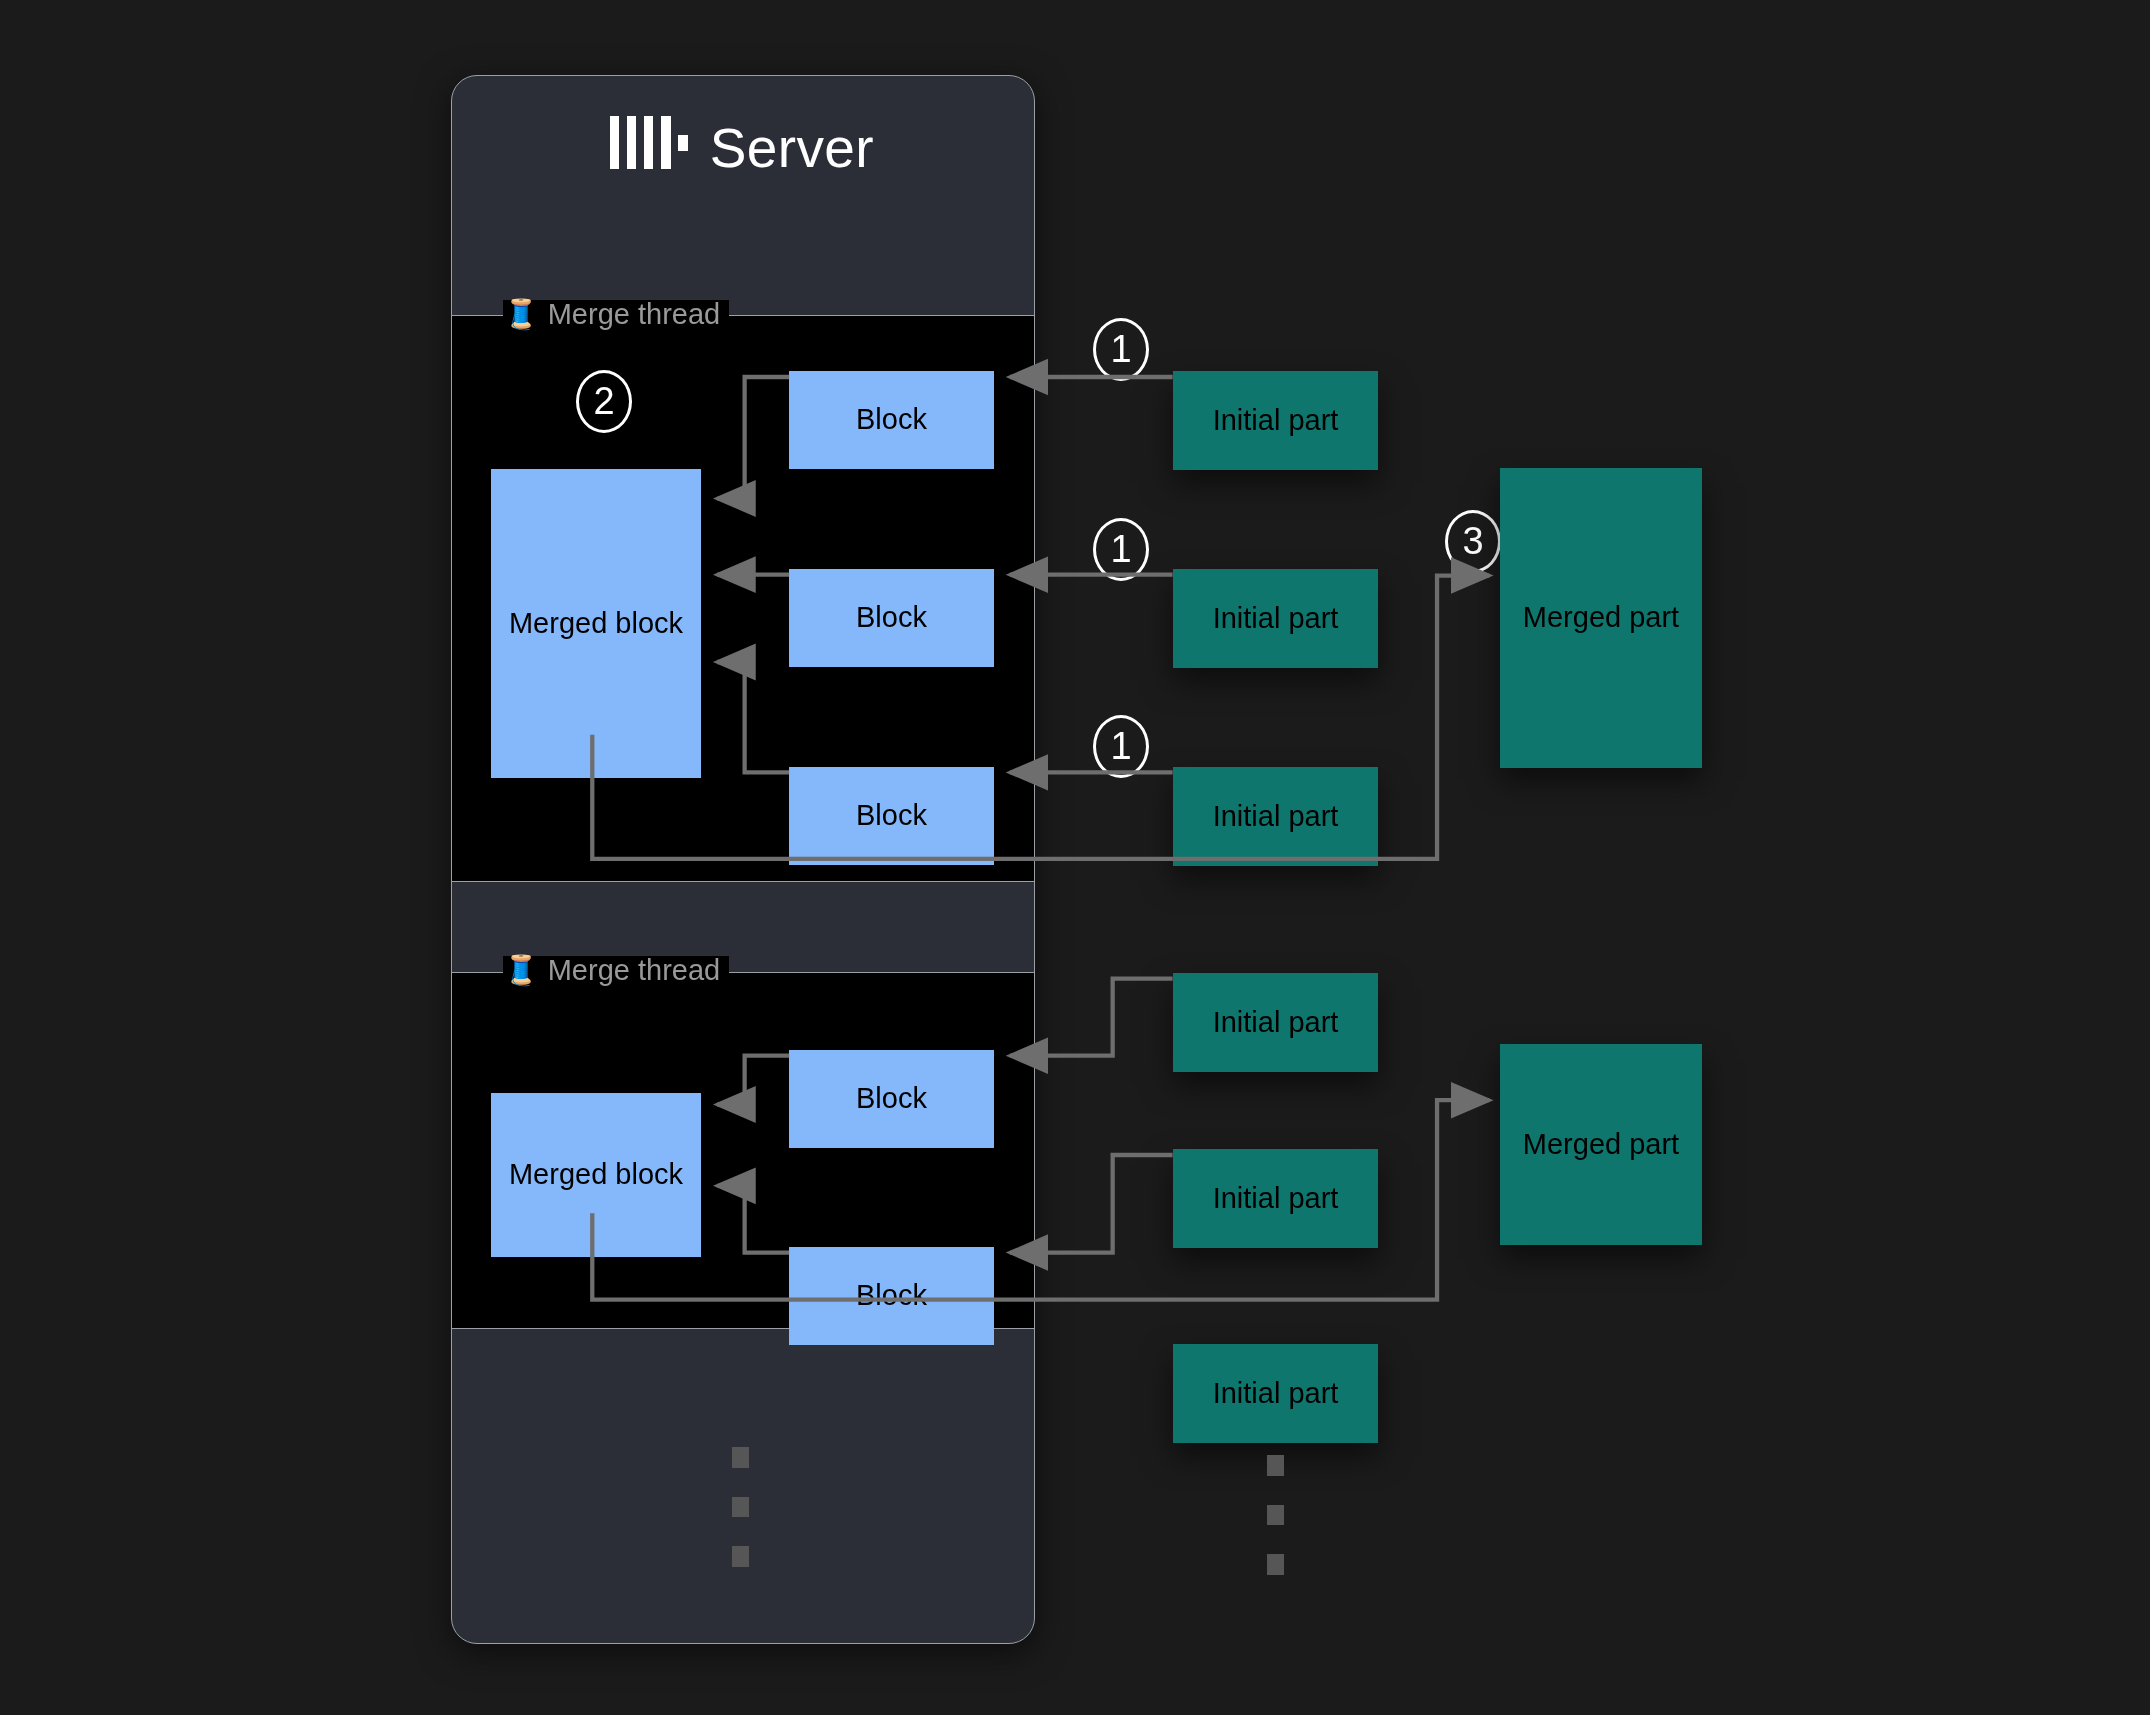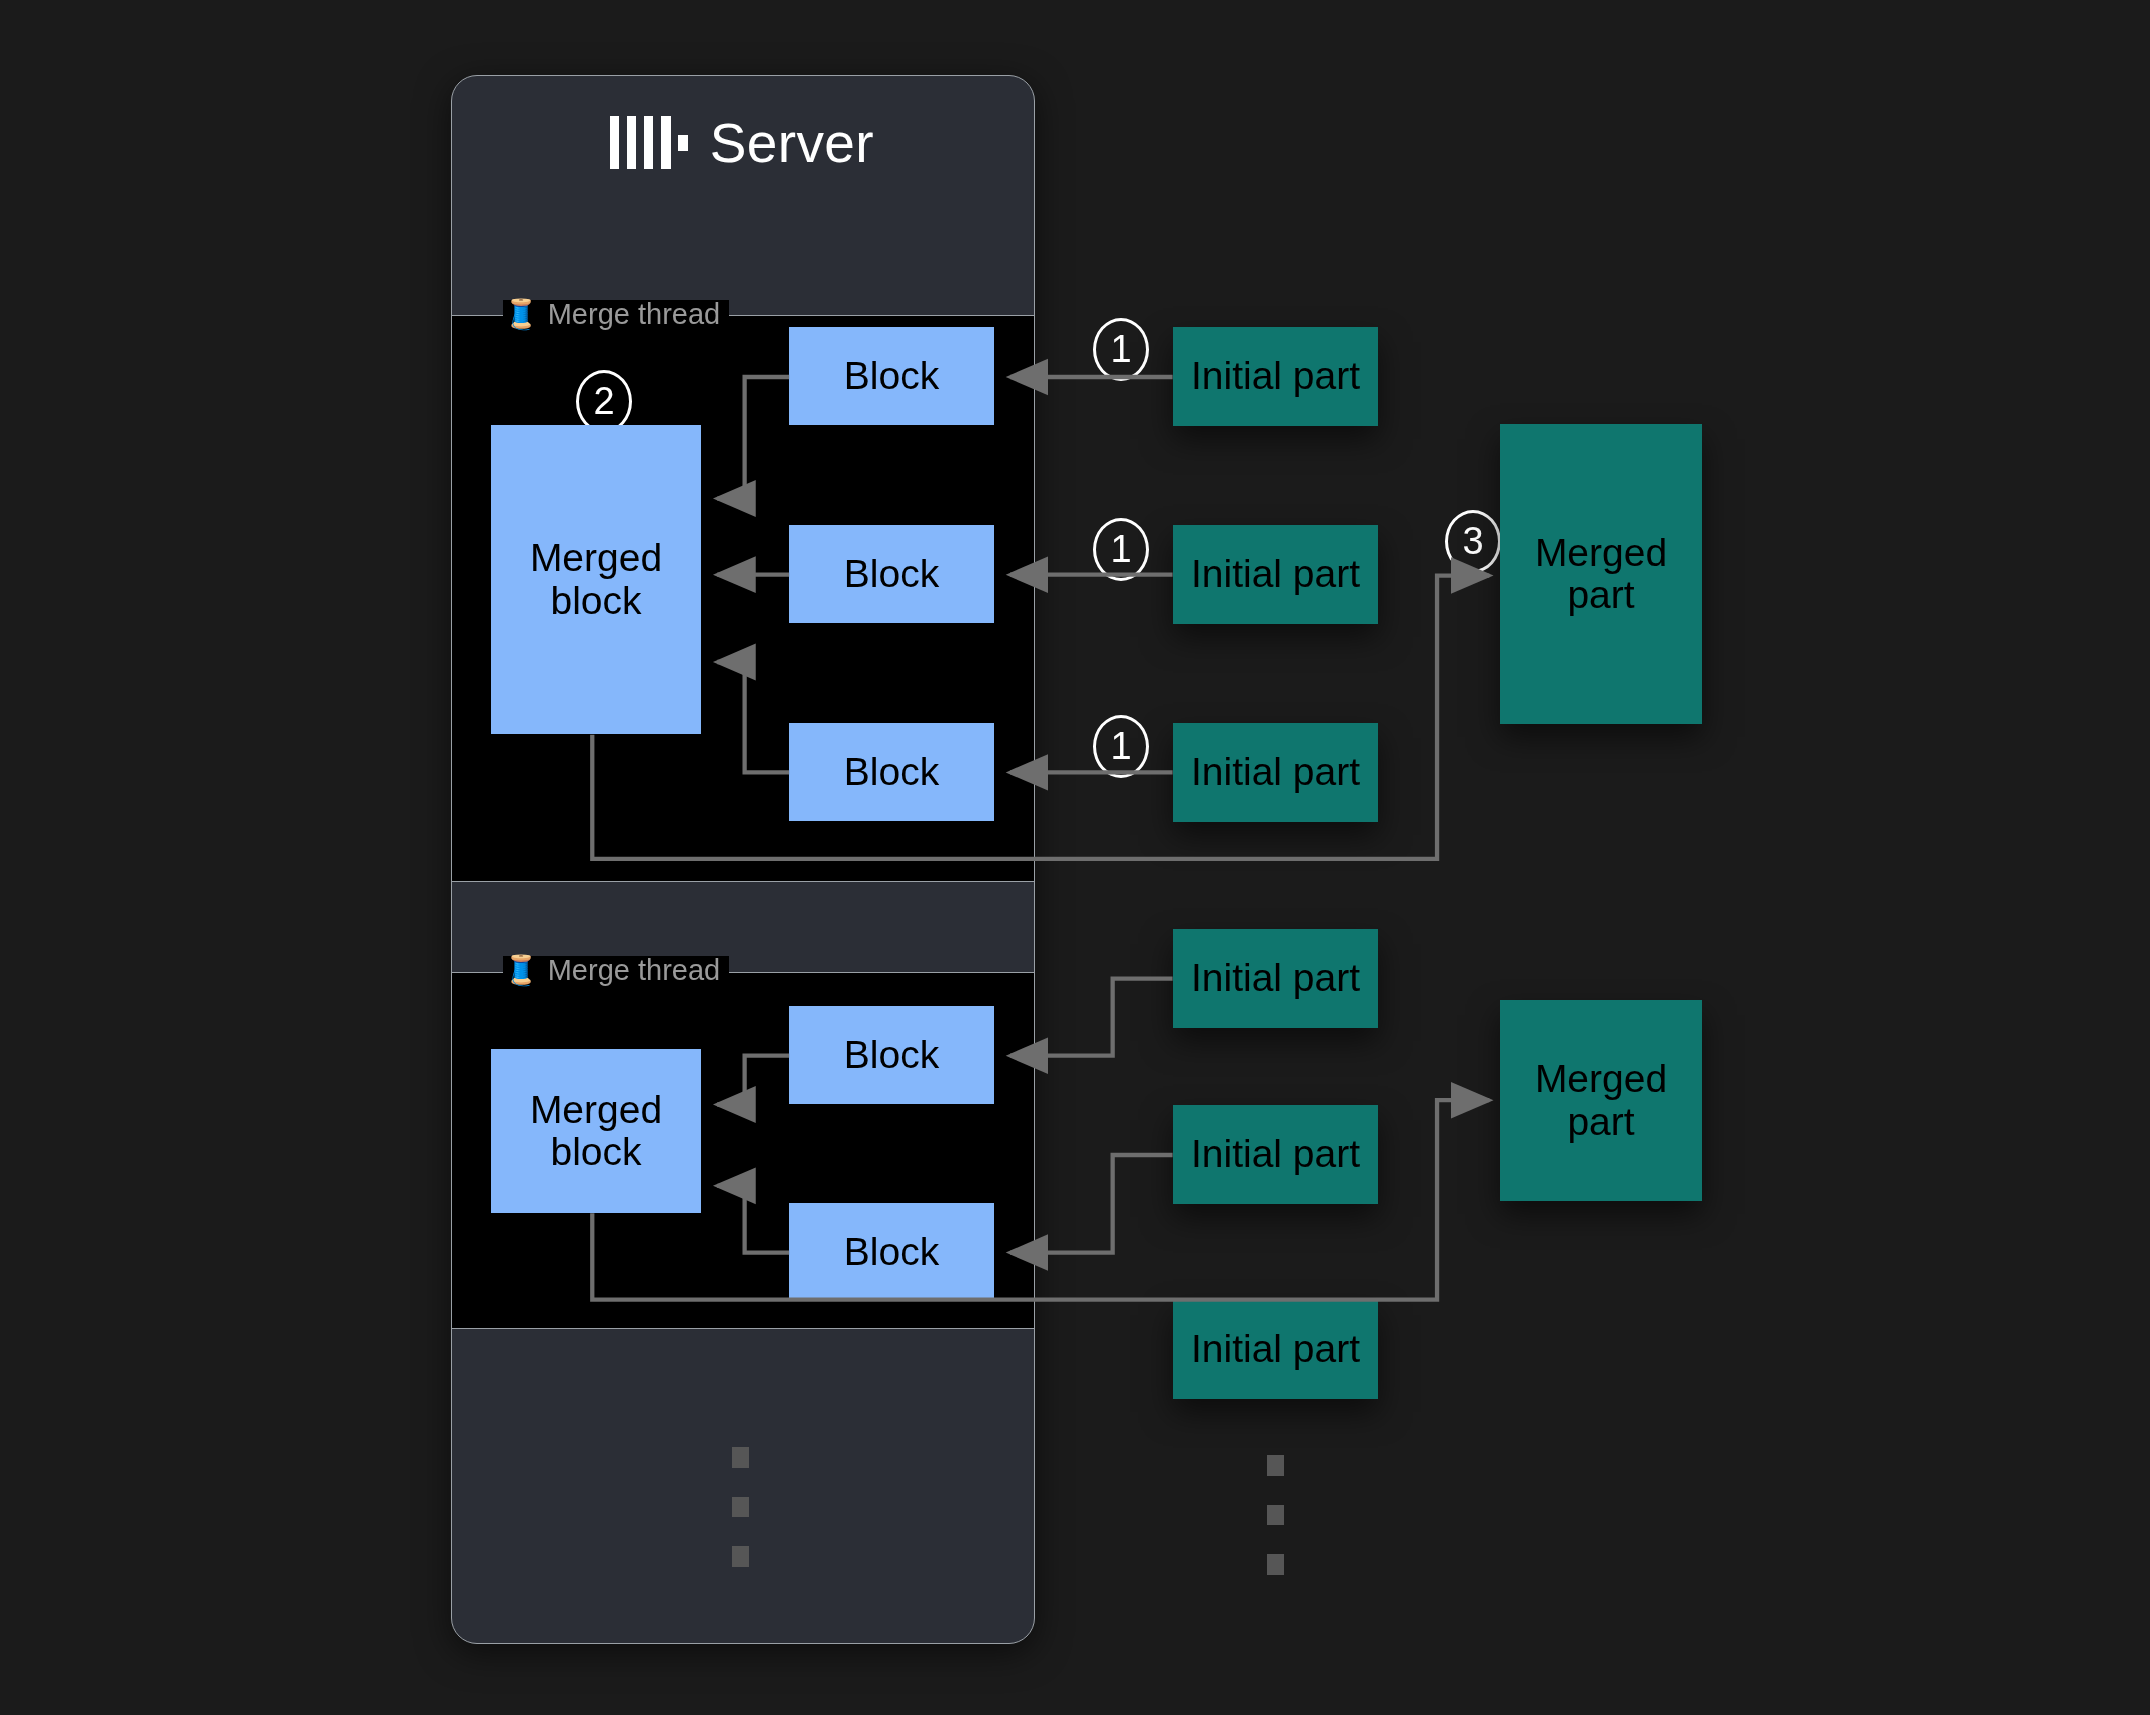--- a/index.html
+++ b/index.html
@@ -10,40 +10,40 @@
   }
   #root{position:absolute;inset:0;}
 
   
   .server-panel{
     position:absolute;left:451px;top:75px;width:582px;height:1567px;
     background:#2b2e36;border:1.7px solid #9aa0a6;border-radius:26px;
     box-shadow:0 8.6px 34px rgba(0,0,0,.55);
   }
   .server-title{
-    position:absolute;left:451px;top:104px;width:582px;height:77px;
-    display:flex;align-items:center;justify-content:center;gap:22px;
+    position:absolute;left:451px;top:116px;width:582px;height:77px;
+    display:flex;justify-content:center;gap:22px;
     color:#ffffff;font-size:55px;letter-spacing:0.4px;
   }
   .ch-logo{display:flex;align-items:flex-end;gap:7.7px;height:53px;}
   .ch-logo i{display:block;width:9.4px;height:53px;background:#fff;}
   .ch-logo .dot{width:9.4px;height:16.3px;background:#fff;margin-bottom:18px;}
 
   
   .mt-group{position:absolute;background:#000;border:1.7px solid #9aa0a6;}
   .mt-label{
     position:absolute;display:flex;align-items:center;gap:8.6px;
     color:#9a9a9a;font-size:29px;white-space:nowrap;
     background:#000;padding:0 8.6px 0 0;line-height:1;
   }
   .mt-label .spool{font-size:29px;line-height:1;}
 
   
   .box{position:absolute;display:flex;align-items:center;justify-content:center;
-       text-align:center;color:#000;font-size:39px;line-height:1.08;}
+       text-align:center;color:#000;font-size:29px;line-height:1.08;margin-top:44px;}
   .blue{background:#85b7fb;}
   .yellow{background:#0f766e;box-shadow:0 13.7px 29px rgba(0,0,0,.55);}
 
   
   .step{
     position:absolute;width:50px;height:57px;border:3.4px solid #ffffff;
     border-radius:50%;color:#ffffff;font-size:38px;
     display:flex;align-items:center;justify-content:center;
   }
 

